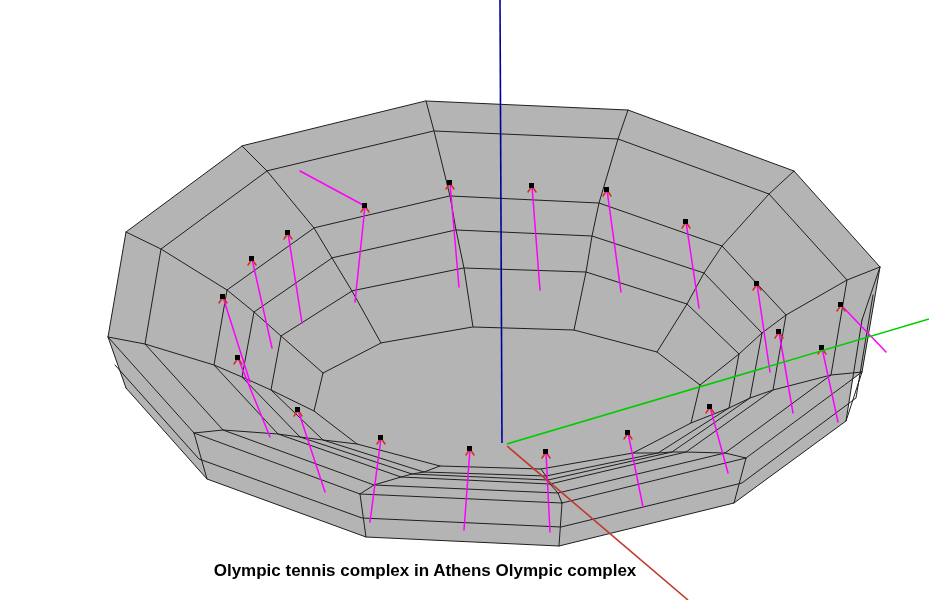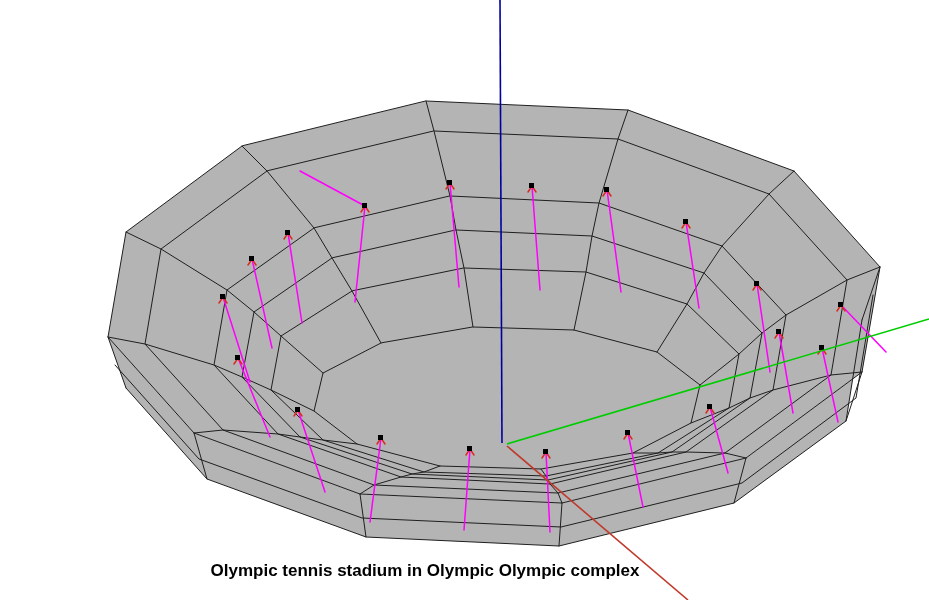--- a/index.html
+++ b/index.html
@@ -135,14 +135,14 @@
       <rect x="776" y="329" width="5" height="5"></rect>
       <rect x="819" y="345" width="5" height="5"></rect>
       <rect x="838" y="302" width="5" height="5"></rect>
     </g>
 
     <line x1="500" y1="0" x2="502" y2="443" stroke-width="1.6" stroke="#0000a0"></line>
     <line x1="507" y1="444" x2="929" y2="319" stroke-width="1.6" stroke="#00cc00"></line>
     <line x1="507" y1="446" x2="688" y2="600" stroke-width="1.6" stroke="#c03a2b"></line>
   </svg>
 
-  <div class="caption">Olympic tennis stadium in Olympic Olympic complex</div>
+  <div class="caption">Olympic tennis complex in Athens Olympic complex</div>
 </div>
 
 </body></html>

